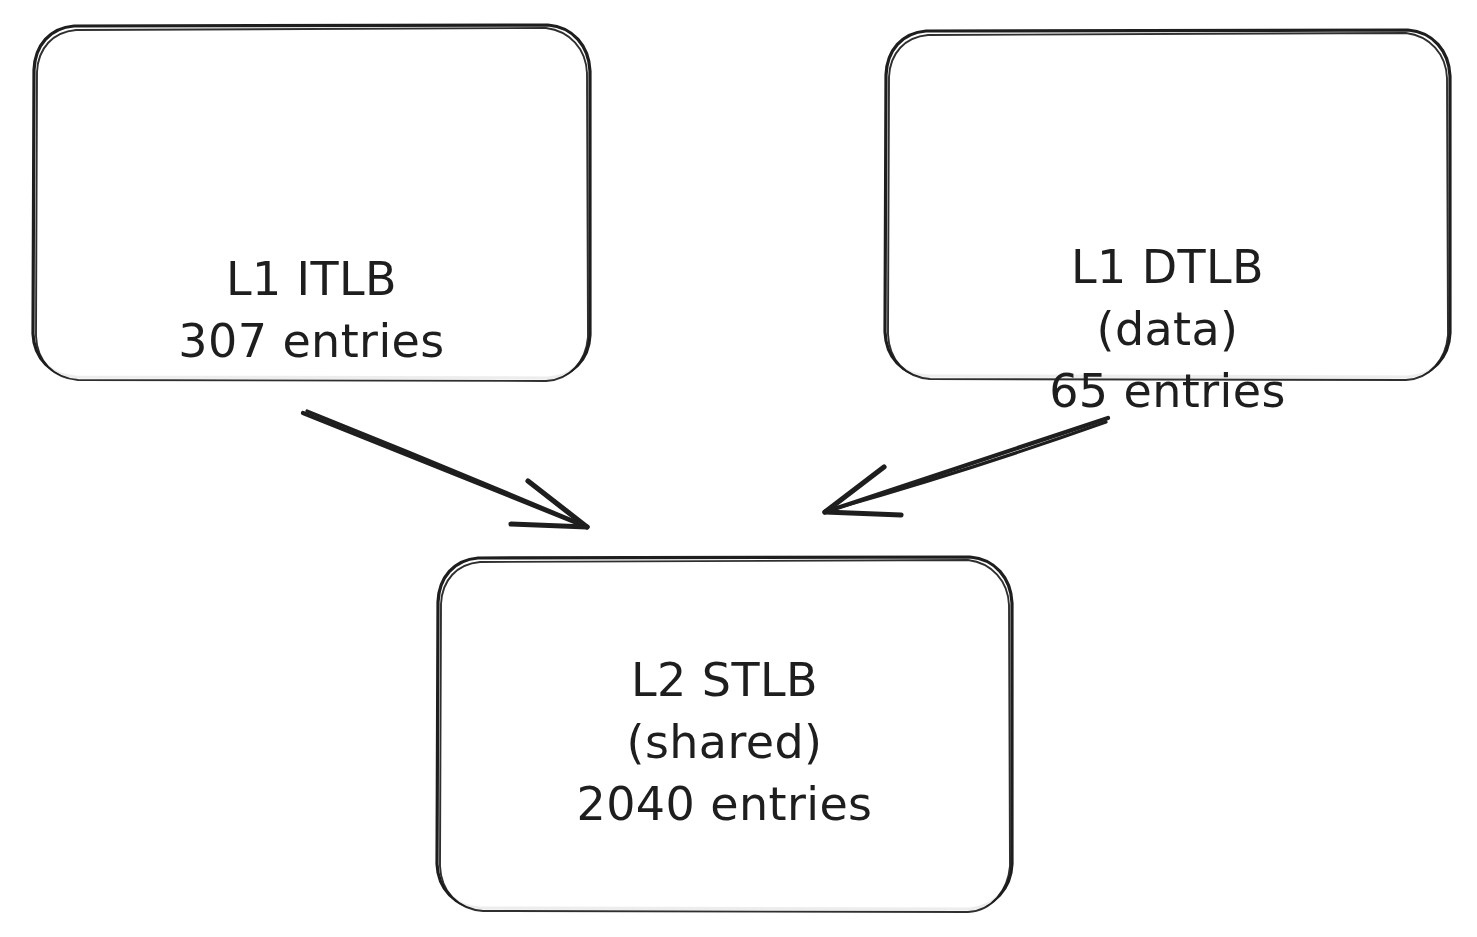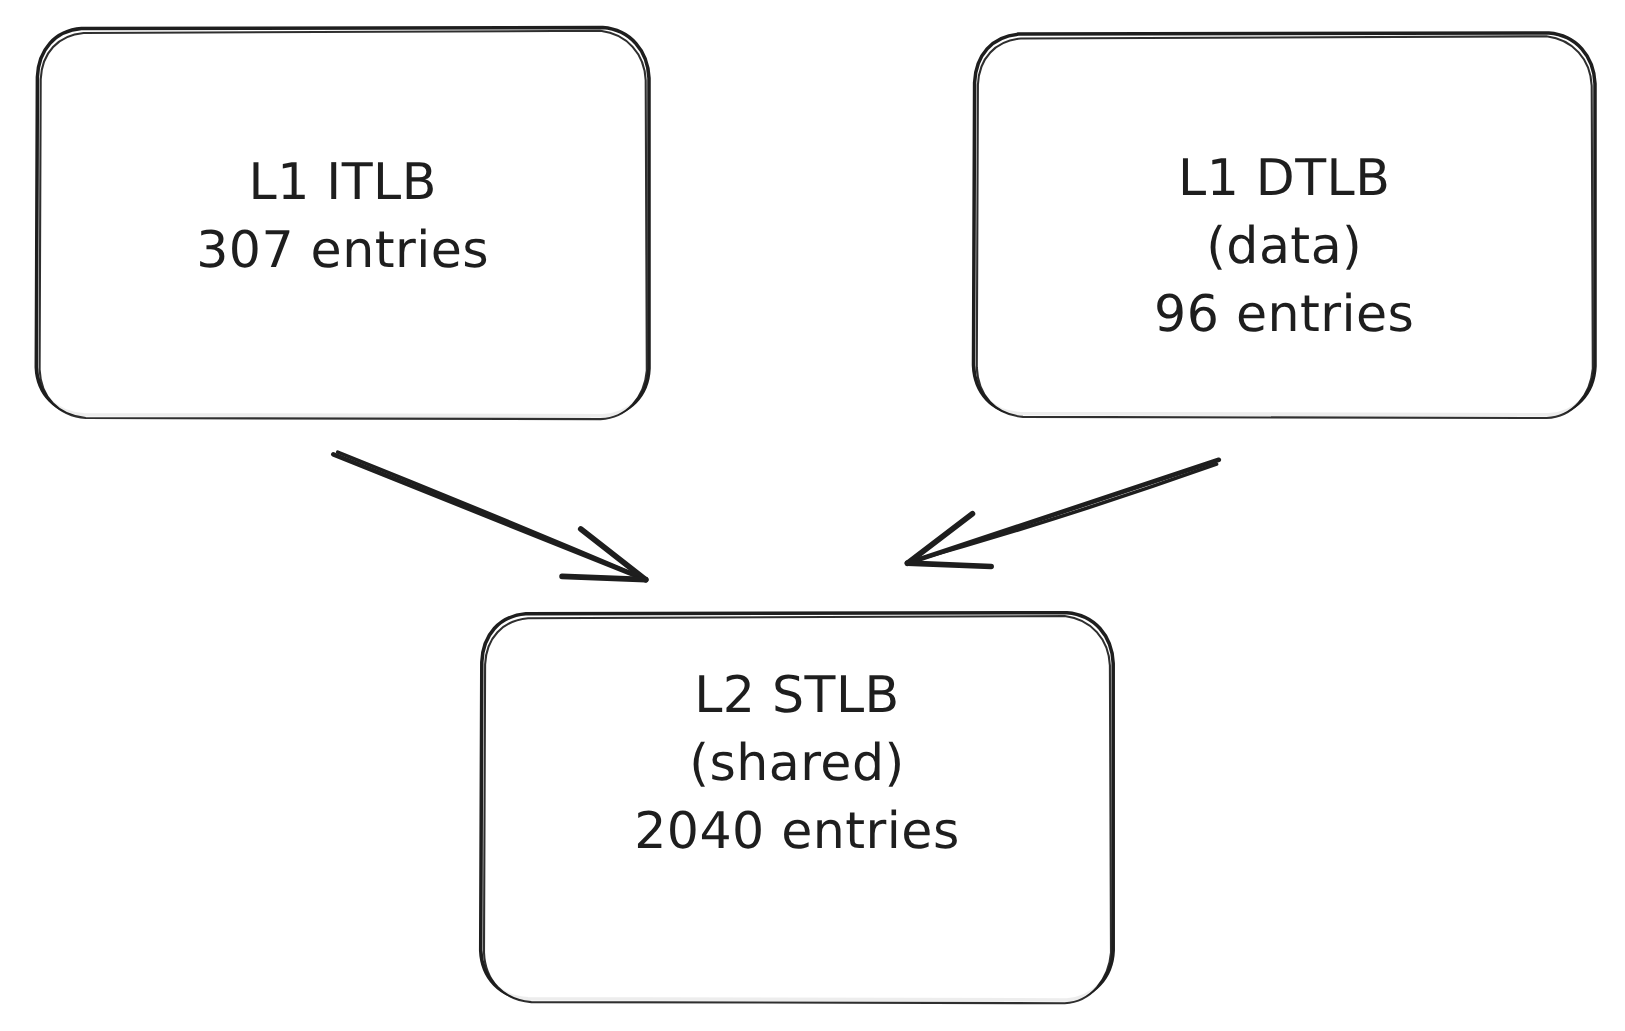--- a/index.html
+++ b/index.html
@@ -52,21 +52,21 @@
     stroke: #1e1e1e;
     stroke-width: 5.2;
     stroke-linecap: round;
     fill: none;
   }
   .node-label {
     position: absolute;
     display: flex;
     flex-direction: column;
     align-items: center;
-    justify-content: center;
+    justify-content: flex-end;
     text-align: center;
     color: #1e1e1e;
     font-family: "DejaVu Sans", sans-serif;
     pointer-events: none;
   }
   .node-label .line {
     display: block;
     white-space: pre;
     font-size: 46px;
     line-height: 62px;
@@ -170,21 +170,21 @@
     <div class="stack">
       <span class="line">L1 ITLB</span>
       <span class="line">307 entries</span>
     </div>
   </div>
 
   <div class="node-label" id="node-dtlb-label">
     <div class="stack">
       <span class="line">L1 DTLB</span>
       <span class="line">(data)</span>
-      <span class="line">96 entries</span>
+      <span class="line">65 entries</span>
     </div>
   </div>
 
   <div class="node-label" id="node-stlb-label">
     <div class="stack">
       <span class="line">L2 STLB</span>
       <span class="line">(shared)</span>
       <span class="line">2040 entries</span>
     </div>
   </div>

